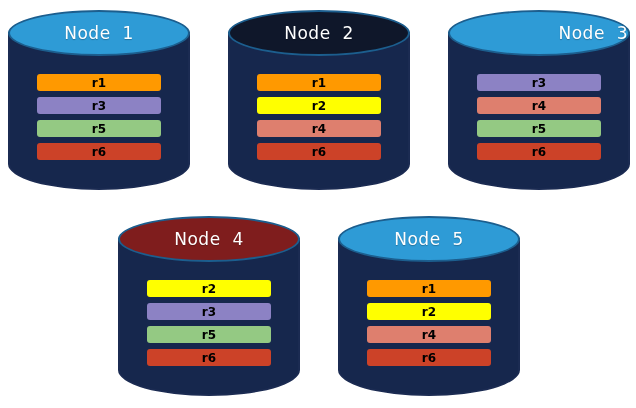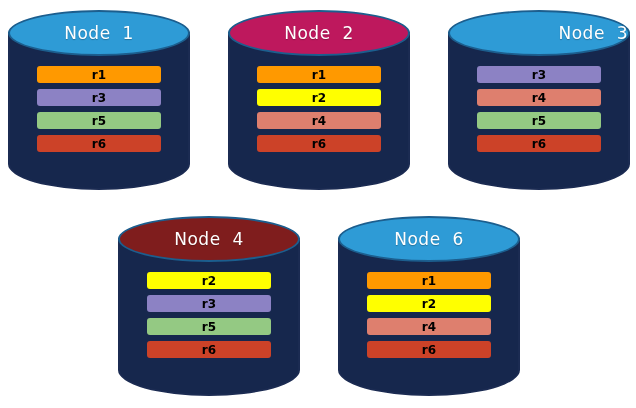--- a/index.html
+++ b/index.html
@@ -45,21 +45,21 @@
     font-size:17px;
     font-weight:400;
     letter-spacing:.5px;
     white-space:pre;
     text-shadow:0 1px 1px rgba(0,0,0,.25);
   }
 
   
   .bars{
     position:absolute;
-    left:29px; top:56px;
+    left:29px; top:64px;
     width:124px;
     z-index:4;
     display:flex;
     flex-direction:column;
     gap:6px;
   }
   .bar{
     height:17px;
     border-radius:3px;
     display:flex;
@@ -93,21 +93,21 @@
         <div class="bar" style="background: rgb(148, 201, 131);">
           <span class="bar-label">r5</span>
         </div>
         <div class="bar" style="background: rgb(204, 66, 40);">
           <span class="bar-label">r6</span>
         </div>
       </div>
     </div>
     <div class="node" style="left: 228px; top: 10px;">
       <div class="cyl-body" style="background: rgb(22, 39, 77); border-color: rgb(27, 43, 82);"></div>
-      <div class="cyl-top" style="background: #be185d; border-color: rgb(28, 94, 142);">
+      <div class="cyl-top" style="background: #0f172a; border-color: rgb(28, 94, 142);">
         <span class="node-title" style="color: rgb(255, 255, 255);">Node  2</span>
       </div>
       <div class="bars">
         <div class="bar" style="background: rgb(255, 153, 0);">
           <span class="bar-label">r1</span>
         </div>
         <div class="bar" style="background: rgb(255, 255, 0);">
           <span class="bar-label">r2</span>
         </div>
         <div class="bar" style="background: rgb(222, 127, 110);">
@@ -154,21 +154,21 @@
           <span class="bar-label">r5</span>
         </div>
         <div class="bar" style="background: rgb(204, 66, 40);">
           <span class="bar-label">r6</span>
         </div>
       </div>
     </div>
     <div class="node" style="left: 338px; top: 216px;">
       <div class="cyl-body" style="background: rgb(22, 39, 77); border-color: rgb(27, 43, 82);"></div>
       <div class="cyl-top" style="background: rgb(46, 155, 214); border-color: rgb(28, 94, 142);">
-        <span class="node-title" style="color: rgb(255, 255, 255);">Node  6</span>
+        <span class="node-title" style="color: rgb(255, 255, 255);">Node  5</span>
       </div>
       <div class="bars">
         <div class="bar" style="background: rgb(255, 153, 0);">
           <span class="bar-label">r1</span>
         </div>
         <div class="bar" style="background: rgb(255, 255, 0);">
           <span class="bar-label">r2</span>
         </div>
         <div class="bar" style="background: rgb(222, 127, 110);">
           <span class="bar-label">r4</span>

